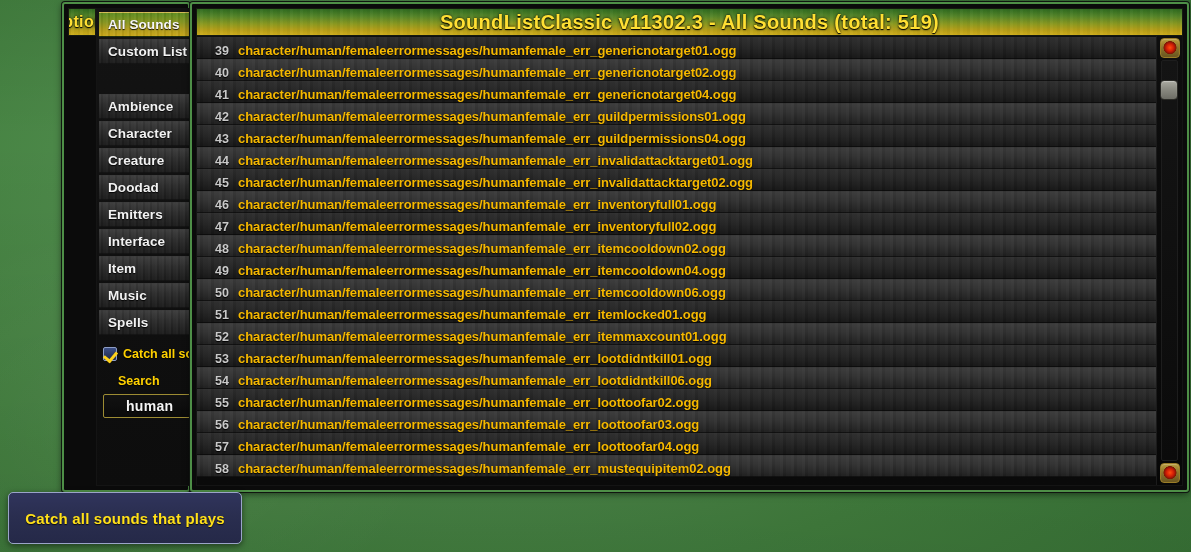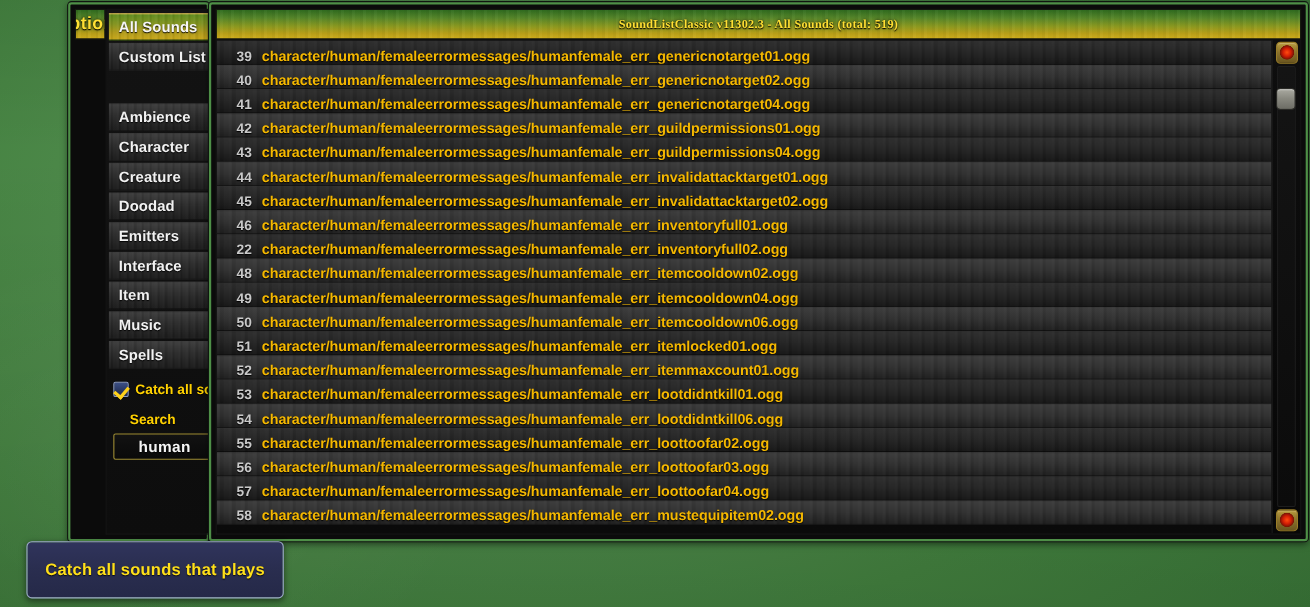--- a/index.html
+++ b/index.html
@@ -208,25 +208,24 @@
   }
   .list-title::after {
     content: "";
     position: absolute; inset: 0;
     background: repeating-linear-gradient(90deg, rgba(0,0,0,.09) 0 3px, rgba(255,255,255,.05) 3px 6px, rgba(0,0,0,.03) 6px 10px);
     opacity: .5;
   }
   .list-title span {
     position: relative; z-index: 2;
     color: #ffe033;
-    font-size: 11px;
+    font-size: 20px;
     font-weight: bold;
     letter-spacing: .3px;
     text-shadow: 0 1px 1px #000, 0 0 3px rgba(0,0,0,.9);
-    font-family: Liberation Serif, serif;
   }
 
   .list-body {
     flex: 1 1 auto;
     background: linear-gradient(180deg, #101010, #0a0a0a);
     border: 1px solid #141414;
     border-top: none;
     display: flex;
     overflow: hidden;
     position: relative;
@@ -317,21 +316,21 @@
     background: linear-gradient(180deg, #a9a9a0 0%, #8a8a81 45%, #6d6d65 100%);
     border: 1px solid #2a2a26;
     box-shadow: inset 0 1px 1px rgba(255,255,255,.35);
     cursor: grab;
     z-index: 2;
   }
 
   
   #tooltip {
     position: absolute;
-    left: 24px; top: 492px;
+    left: 8px; top: 492px;
     width: 234px; height: 52px;
     background: linear-gradient(180deg, #30345c 0%, #2a2e50 45%, #252948 100%);
     border: 1px solid #9aa4c8;
     border-radius: 5px;
     display: flex; align-items: center; justify-content: center;
     box-shadow: 0 2px 6px rgba(0,0,0,.5);
   }
   #tooltip span {
     color: #ffe01a;
     font-size: 15px;
@@ -440,21 +439,21 @@
         </div>
         <div class="row dark">
           <span class="idx">45</span>
           <span class="path">character/human/femaleerrormessages/humanfemale_err_invalidattacktarget02.ogg</span>
         </div>
         <div class="row light">
           <span class="idx">46</span>
           <span class="path">character/human/femaleerrormessages/humanfemale_err_inventoryfull01.ogg</span>
         </div>
         <div class="row dark">
-          <span class="idx">22</span>
+          <span class="idx">47</span>
           <span class="path">character/human/femaleerrormessages/humanfemale_err_inventoryfull02.ogg</span>
         </div>
         <div class="row light">
           <span class="idx">48</span>
           <span class="path">character/human/femaleerrormessages/humanfemale_err_itemcooldown02.ogg</span>
         </div>
         <div class="row dark">
           <span class="idx">49</span>
           <span class="path">character/human/femaleerrormessages/humanfemale_err_itemcooldown04.ogg</span>
         </div>

